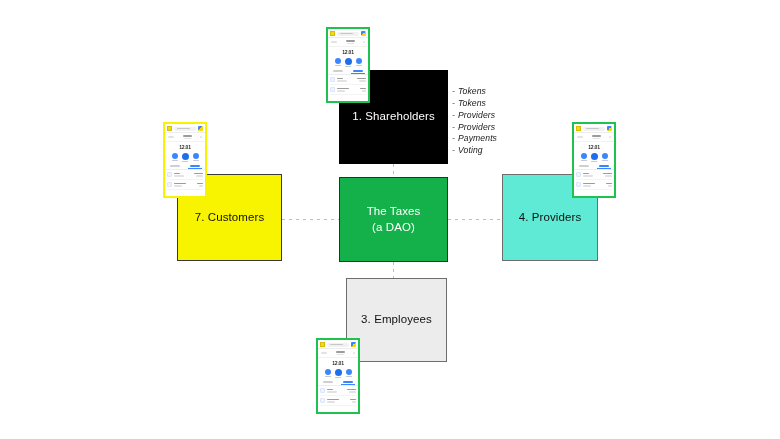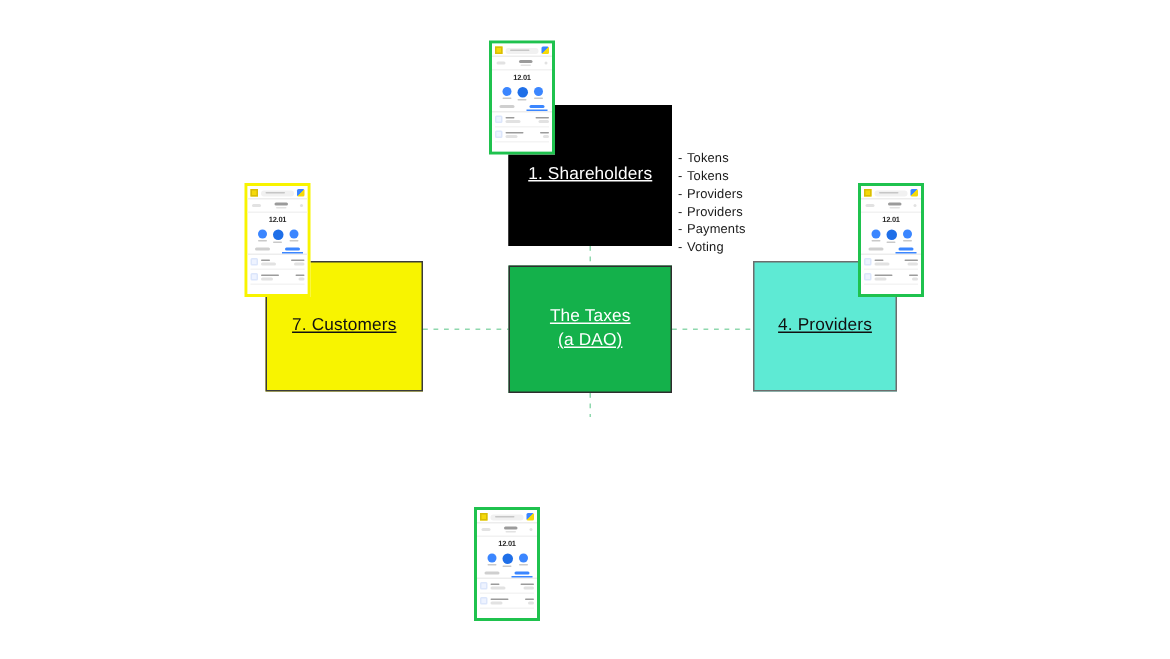--- a/index.html
+++ b/index.html
@@ -38,21 +38,21 @@
     text-align:center;
     font-size:11.5px;
     line-height:1.35;
     letter-spacing:.1px;
   }
   .box-shareholders{background:#000000;color:#ffffff;border-color:#000000;}
   .box-customers{background:#f8f400;color:#111111;}
   .box-firm{background:#14b14b;color:#ffffff;border-color:#2e2e2e;}
   .box-providers{background:#5eead4;color:#111111;border-color:#6d6d6d;}
   .box-employees{background:#ececec;color:#111111;border-color:#6d6d6d;}
-  .box .lbl{white-space:pre-line;text-decoration:underline;}
+  .box .lbl{white-space:pre-line;}
 
   
   .bullets{
     position:absolute;
     font-size:8.6px;
     line-height:1.38;
     color:#1a1a1a;
     letter-spacing:.1px;
   }
   .bullets .bl{white-space:nowrap;}
@@ -151,22 +151,25 @@
 
   <div class="box box-firm" style="left:339px;top:177px;width:109px;height:85px;">
     <span class="lbl">The Taxes
 (a DAO)</span>
   </div>
 
   <div class="box box-providers" style="left:502px;top:174px;width:96px;height:87px;">
     <span class="lbl">4. Providers</span>
   </div>
 
-
-  <div class="bullets" style="left:452px;top:100px;">
+  <div class="box box-employees" style="left:346px;top:278px;width:101px;height:84px;">
+    <span class="lbl">3. Employees</span>
+  </div>
+
+  <div class="bullets" style="left:452px;top:86px;font-style:italic;">
     <div class="bl"><span class="dash">-</span><span>Tokens</span></div>
     <div class="bl"><span class="dash">-</span><span>Tokens</span></div>
     <div class="bl"><span class="dash">-</span><span>Providers</span></div>
     <div class="bl"><span class="dash">-</span><span>Providers</span></div>
     <div class="bl"><span class="dash">-</span><span>Payments</span></div>
     <div class="bl"><span class="dash">-</span><span>Voting</span></div>
   </div>
 
   <div class="phone green" style="left:326px;top:27px;width:44px;height:76px;">
     <div class="ph-inner">

